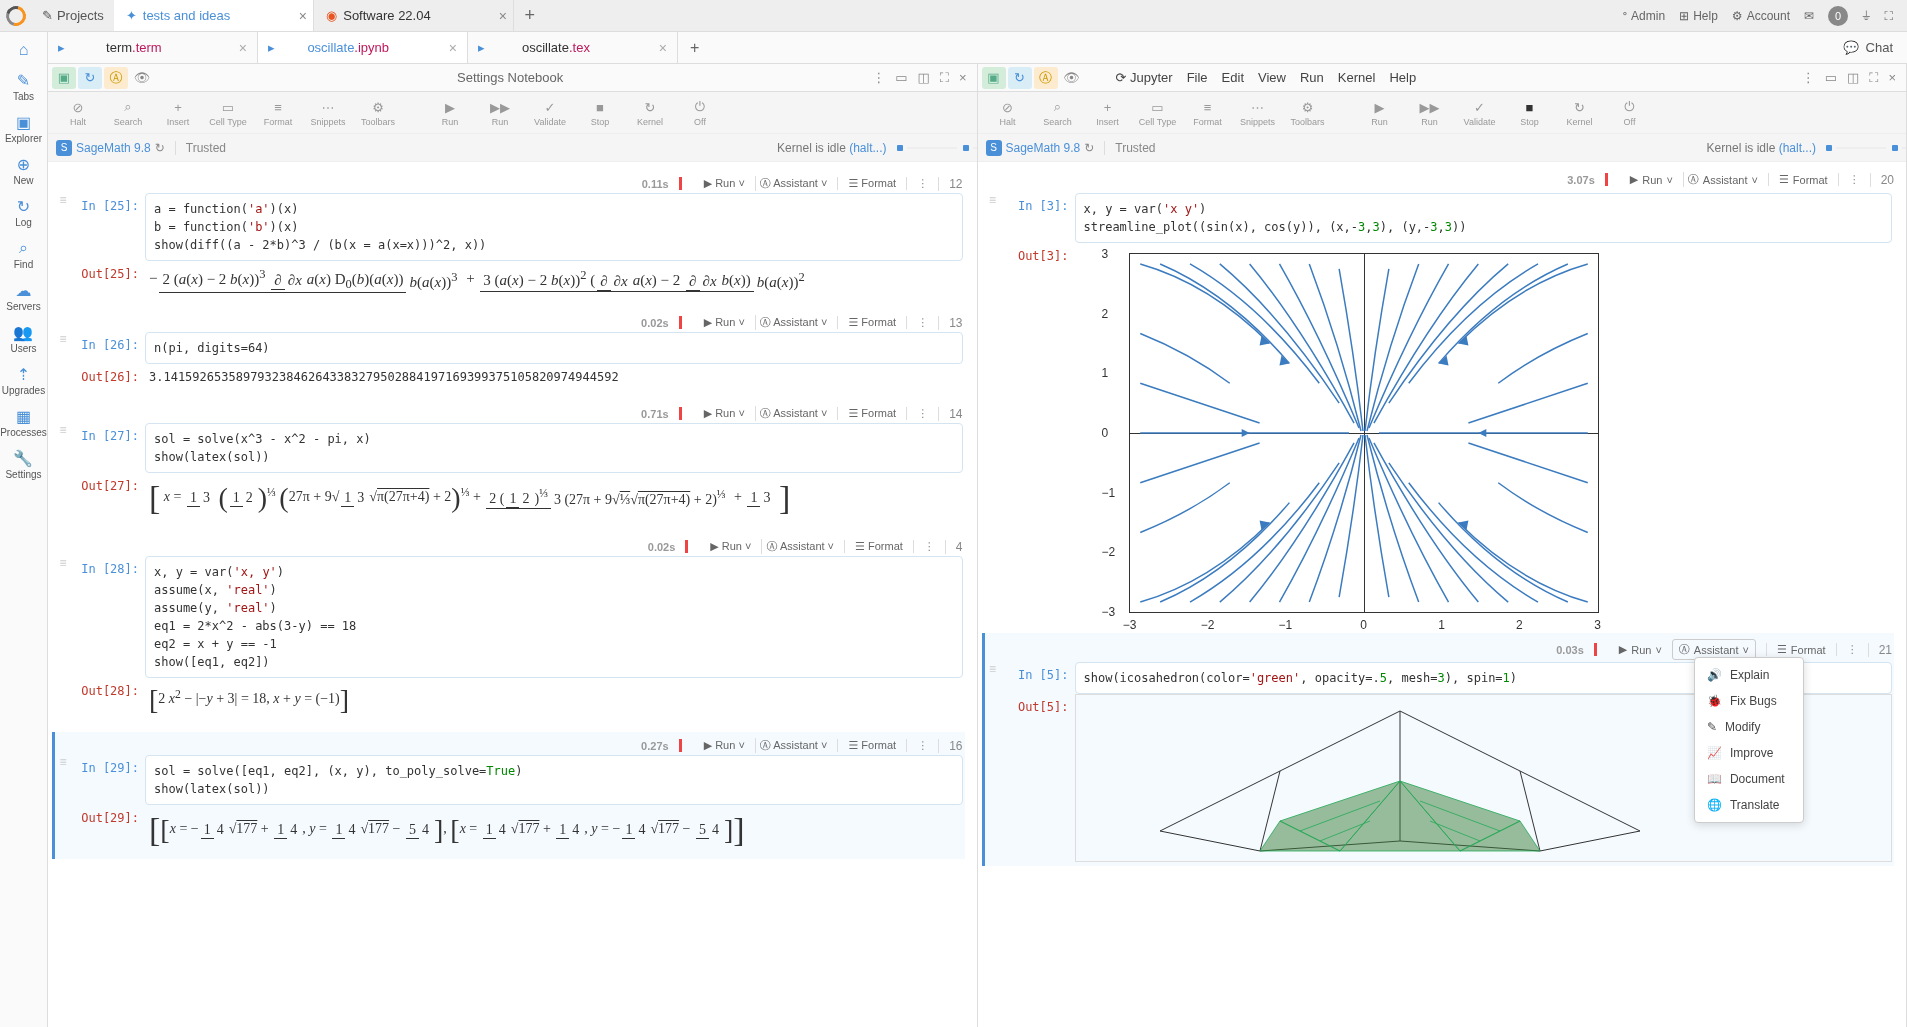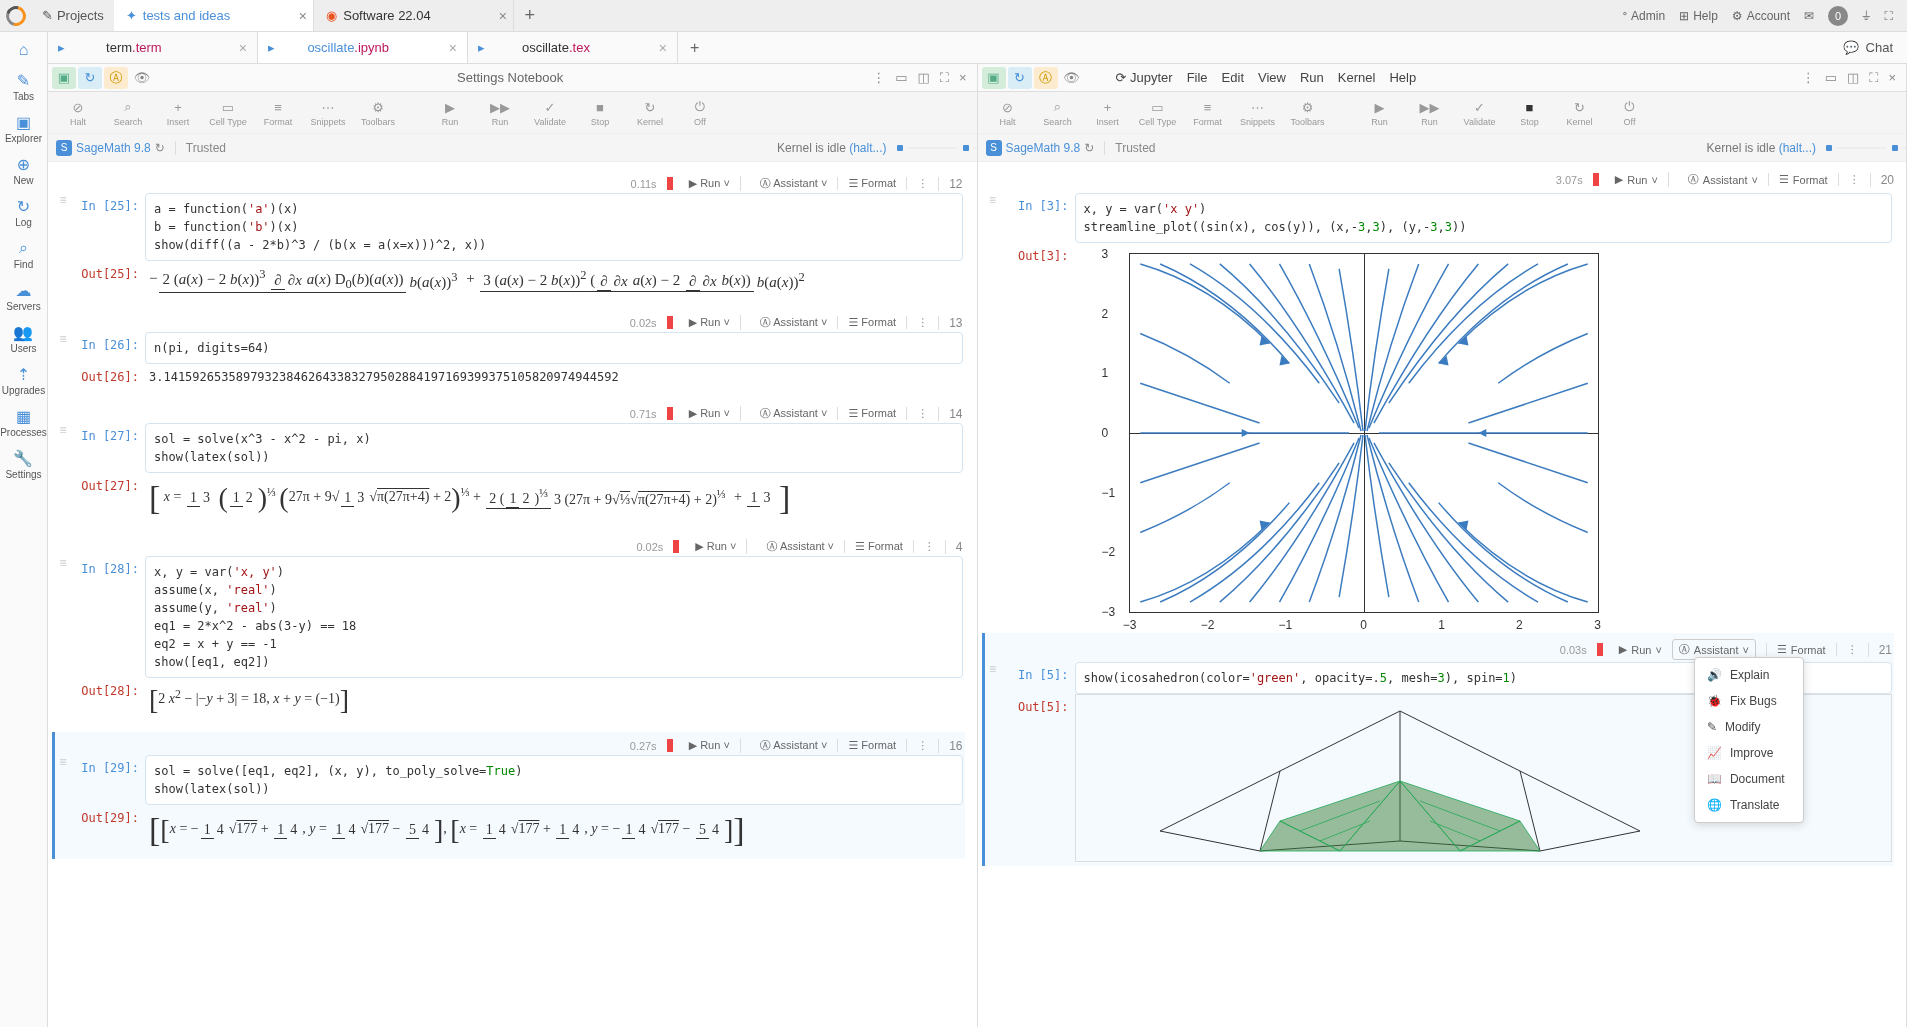--- a/index.html
+++ b/index.html
@@ -50,23 +50,23 @@
 .trusted { color: #888; border-left: 1px solid #ddd; padding-left: 10px; }
 .kernel-mid { flex: 1; text-align: right; color: #777; }
 .kernel-mid .link { color: #4a90d9; cursor: pointer; }
 .kernel-dots { display: flex; gap: 60px; align-items: center; }
 .kernel-dot { width: 6px; height: 6px; background: #4a90d9; border-radius: 1px; }
 .kernel-dot::after { content: ""; display: block; width: 50px; height: 2px; background: #eee; margin-left: 10px; margin-top: 2px; }
 .cells { flex: 1; overflow-y: auto; background: #fff; padding: 8px 12px 8px 4px; }
 .cell { margin-bottom: 6px; border-left: 3px solid transparent; padding: 4px 2px; }
 .cell.selected { border-left-color: #4a90d9; background: #f5faff; }
 .cell-top { display: flex; align-items: center; justify-content: flex-end; gap: 10px; font-size: 11px; color: #888; padding: 2px 0; }
-.cell-top .time { color: #999; }
-.cell-top .run { border-left: 6px solid #ef4444; padding-left: 16px; color: #666; display: flex; gap: 4px; align-items: center; }
-.cell-top .asst { border-left: 1px solid #ddd; padding-left: 19px; color: #666; display: flex; gap: 4px; align-items: center; }
+.cell-top .time { color: #999; font-weight: bold; }
+.cell-top .run { border-left: 3px solid #ef4444; padding-left: 22px; color: #666; display: flex; gap: 4px; align-items: center; }
+.cell-top .asst { border-left: 1px solid #ddd; padding-left: 4px; color: #666; display: flex; gap: 4px; align-items: center; }
 .cell-top .fmt { border-left: 1px solid #ddd; padding-left: 10px; color: #666; display: flex; gap: 4px; align-items: center; }
 .cell-top .more { border-left: 1px solid #ddd; padding-left: 10px; }
 .cell-top .num { border-left: 1px solid #ddd; padding-left: 10px; color: #888; font-size: 12px; }
 .cell-body { display: flex; gap: 6px; }
 .cell-drag { width: 12px; color: #ccc; font-size: 12px; text-align: center; cursor: grab; }
 .cell-prompt { width: 64px; text-align: right; font-family: monospace; font-size: 12px; color: #4a90d9; padding-top: 6px; flex-shrink: 0; }
 .cell-prompt.out { color: #c0392b; }
 .cell-code { flex: 1; border: 1px solid #d4e4f0; border-radius: 4px; padding: 6px 8px; font-family: monospace; font-size: 12px; line-height: 1.5; background: #fff; white-space: pre; overflow-x: auto; }
 .cell-code .kw { color: #080; }
 .cell-code .str { color: #a31515; }

